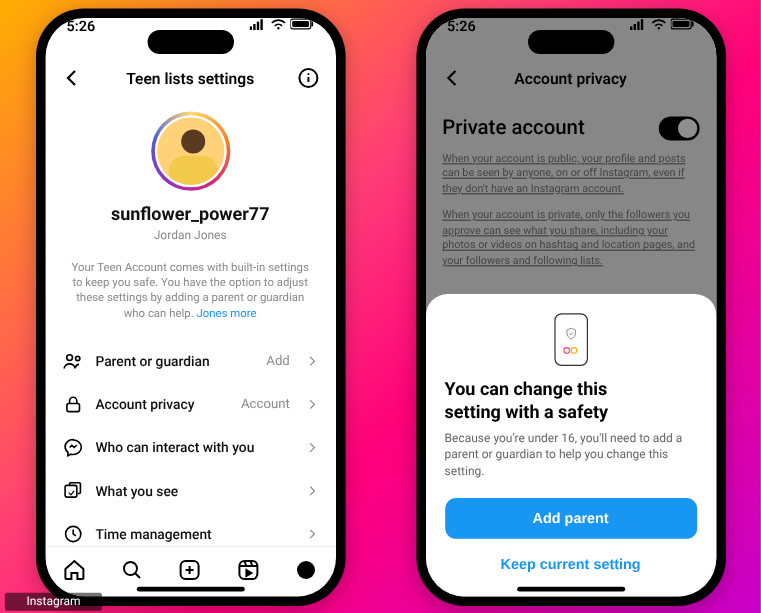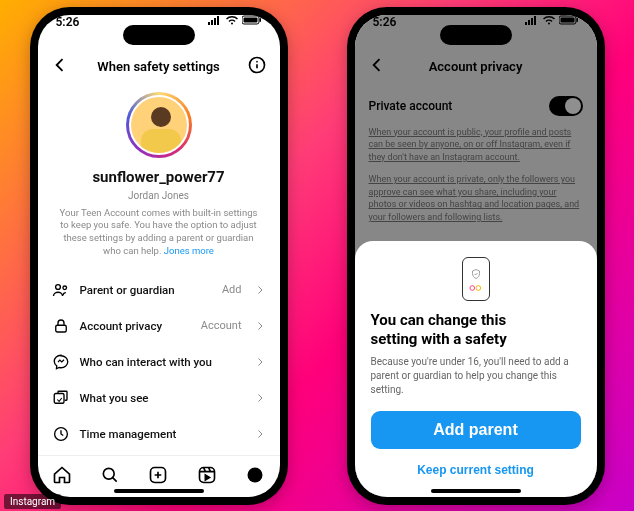--- a/index.html
+++ b/index.html
@@ -51,21 +51,21 @@
   }
   .avatar::before { 
     content:""; position:absolute; width:20px; height:20px; border-radius:50%;
     background:#5a3b22; top:10px; left:20px;
   }
   .avatar::after { 
     content:""; position:absolute; width:40px; height:30px; border-radius:12px 12px 0 0;
     background:#f3c94b; bottom:-6px; left:10px;
   }
   .username { font-size: 15px; font-weight: 700; margin-top: 2px; }
-  .realname { font-size: 10px; color: #888; margin: 4px 0 6px; text-align: center; }
+  .realname { font-size: 10px; color: #888; margin: 4px 0 16px; text-align: center; }
   .desc { font-size: 9.5px; color: #8a8a8a; line-height: 1.35; padding: 0 4px; }
   .desc a { color: #1797f2; text-decoration: none; }
   .menu { margin-top: 14px; }
   .menu-item {
     display: flex; align-items: center; gap: 10px;
     padding: 9px 0; font-size: 11.5px; font-weight: 500;
   }
   .menu-item .icon { width: 18px; height: 18px; flex-shrink: 0; display:flex; align-items:center; justify-content:center; }
   .menu-item .label { flex: 1; }
   .menu-item .value { color: #8a8a8a; font-size: 11px; font-weight: 400; margin-right: 2px; }
@@ -82,21 +82,21 @@
   }
   
   .screen2-bg {
     position: absolute; inset: 0; background: #f0f0f0;
     filter: brightness(.78);
     display: flex; flex-direction: column;
   }
   .p2-body { padding: 0 14px; font-size: 11px; }
   .p2-row {
     display: flex; align-items: center; justify-content: space-between;
-    padding: 10px 0; font-size: 12px; font-weight: 500;
+    padding: 10px 0; font-size: 17px; font-weight: 500;
   }
   .toggle {
     width: 34px; height: 20px; background: #000; border-radius: 11px; position: relative;
   }
   .toggle::after {
     content:""; position:absolute; right:2px; top:2px;
     width:16px; height:16px; background:#fff; border-radius:50%;
   }
   .p2-text { font-size: 9px; color: #7a7a7a; line-height: 1.4; margin-bottom: 10px; text-decoration: underline; }
   .overlay {
@@ -113,31 +113,31 @@
   .mini-phone {
     width: 28px; height: 44px; border: 1.5px solid #333; border-radius: 6px;
     display: flex; flex-direction: column; align-items: center; justify-content: center; gap: 3px;
   }
   .mini-shield { width: 12px; height: 14px; }
   .mini-inf { width: 14px; height: 8px; }
   .sheet-title { font-size: 15px; font-weight: 700; line-height: 1.25; margin-bottom: 6px; }
   .sheet-body { font-size: 10px; color: #666; line-height: 1.4; margin-bottom: 14px; }
   .btn-primary {
     width: 100%; background: #1797f2; color: #fff; border: none;
-    border-radius: 9px; padding: 10px 0; font-size: 16px; font-weight: 600;
+    border-radius: 9px; padding: 10px 0; font-size: 12px; font-weight: 600;
     margin-bottom: 10px;
   }
   .btn-secondary {
     width: 100%; background: transparent; color: #1797f2; border: none;
     font-size: 12px; font-weight: 600; padding: 4px 0;
   }
   .credit {
     position: absolute; left: 4px; bottom: 2px;
     background: rgba(0,0,0,.55); color: #fff;
-    font-size: 10px; padding: 2px 6px; border-radius: 2px;
+    font-size: 10px; padding: 2px 18px; border-radius: 2px;
   }
 </style>
 </head>
 <body>
 
 <div class="phone">
   <div class="screen">
     <div class="pill"></div>
 
     <div class="statusbar">
@@ -159,21 +159,21 @@
           </svg>
       </div>
     </div>
 
     <div class="header">
       <span class="back">
         <svg viewBox="0 0 24 24" fill="none" stroke="#000" stroke-width="2.2">
             <path d="M15 5l-7 7 7 7"></path>
           </svg>
       </span>
-      <span>When safety settings</span>
+      <span>Teen lists settings</span>
       <span class="info">
         <svg viewBox="0 0 24 24" fill="none" stroke="#000" stroke-width="2">
             <circle cx="12" cy="12" r="9"></circle>
             <line x1="12" y1="11" x2="12" y2="16"></line>
             <circle cx="12" cy="8" r="1" fill="#000" stroke="none"></circle>
           </svg>
       </span>
     </div>
 
     <div class="content">

